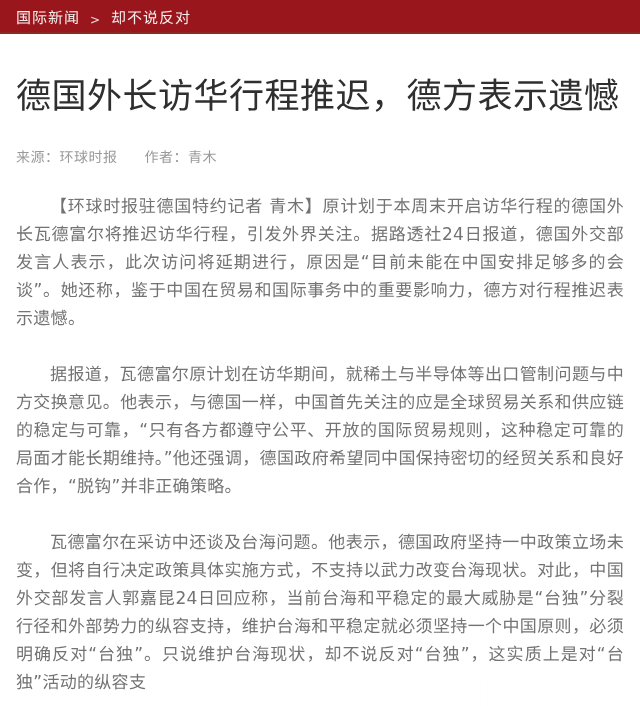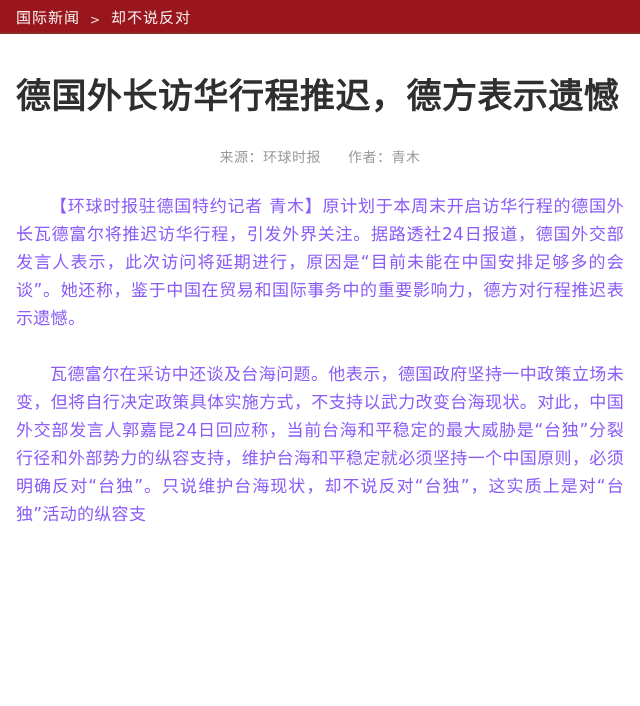--- a/index.html
+++ b/index.html
@@ -35,43 +35,42 @@
     margin: 0 10px;
     font-size: 12px;
     color: #f0dddd;
   }
   .content {
     padding: 0 16px;
   }
   h1.article-title {
     margin: 40px 0 0 0;
     font-size: 35px;
-    font-weight: 700;
+    font-weight: 400;
     line-height: 44px;
     color: #2f2f2f;
     letter-spacing: 0.5px;
   }
   .meta {
     margin-top: 28px;
     font-size: 14px;
     color: #9a9a9a;
     letter-spacing: 0.5px;
-    text-align: center;
   }
   .meta .author-label {
     margin-left: 22px;
   }
   article.body-text {
     margin-top: 26px;
   }
   article.body-text p {
     margin: 0 0 28px 0;
     font-size: 17px;
     line-height: 28px;
-    color: #8b5cf6;
+    color: #737373;
     text-align: justify;
     text-indent: 2em;
     letter-spacing: 0.3px;
   }
   .watermark {
     position: fixed;
     right: 0;
     bottom: 0;
     width: 250px;
     height: 26px;
@@ -93,17 +92,18 @@
 <main class="content">
   <h1 class="article-title">德国外长访华行程推迟，德方表示遗憾</h1>
 
   <div class="meta">
     <span>来源：</span><span>环球时报</span>
     <span class="author-label">作者：</span><span>青木</span>
   </div>
 
   <article class="body-text">
     <p>【环球时报驻德国特约记者 青木】原计划于本周末开启访华行程的德国外长瓦德富尔将推迟访华行程，引发外界关注。据路透社24日报道，德国外交部发言人表示，此次访问将延期进行，原因是“目前未能在中国安排足够多的会谈”。她还称，鉴于中国在贸易和国际事务中的重要影响力，德方对行程推迟表示遗憾。</p>
+    <p>据报道，瓦德富尔原计划在访华期间，就稀土与半导体等出口管制问题与中方交换意见。他表示，与德国一样，中国首先关注的应是全球贸易关系和供应链的稳定与可靠，“只有各方都遵守公平、开放的国际贸易规则，这种稳定可靠的局面才能长期维持。”他还强调，德国政府希望同中国保持密切的经贸关系和良好合作，“脱钩”并非正确策略。</p>
     <p>瓦德富尔在采访中还谈及台海问题。他表示，德国政府坚持一中政策立场未变，但将自行决定政策具体实施方式，不支持以武力改变台海现状。对此，中国外交部发言人郭嘉昆24日回应称，当前台海和平稳定的最大威胁是“台独”分裂行径和外部势力的纵容支持，维护台海和平稳定就必须坚持一个中国原则，必须明确反对“台独”。只说维护台海现状，却不说反对“台独”，这实质上是对“台独”活动的纵容支</p>
   </article>
 </main>
 
 <div class="watermark"></div>
 
 </body></html>

